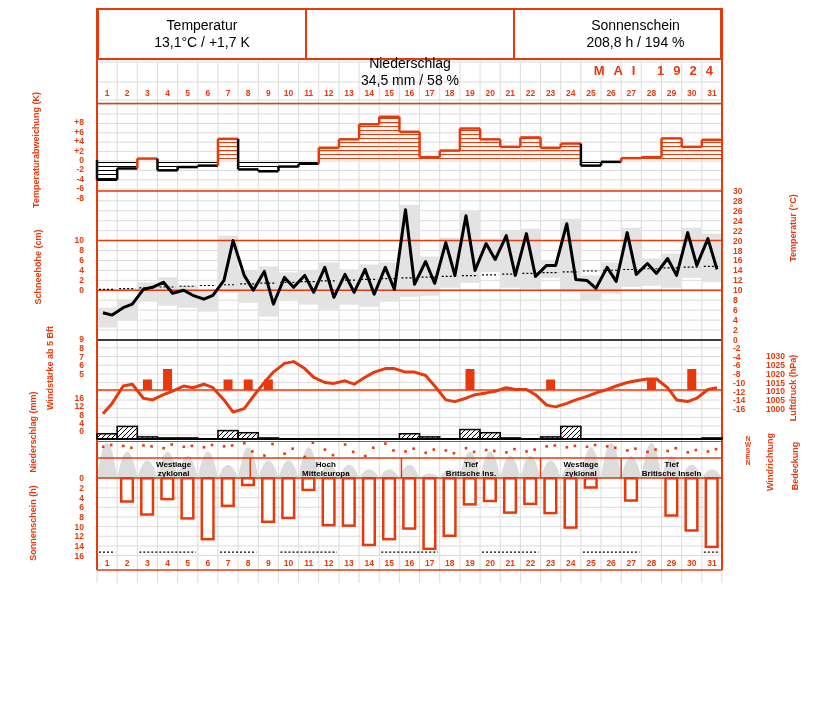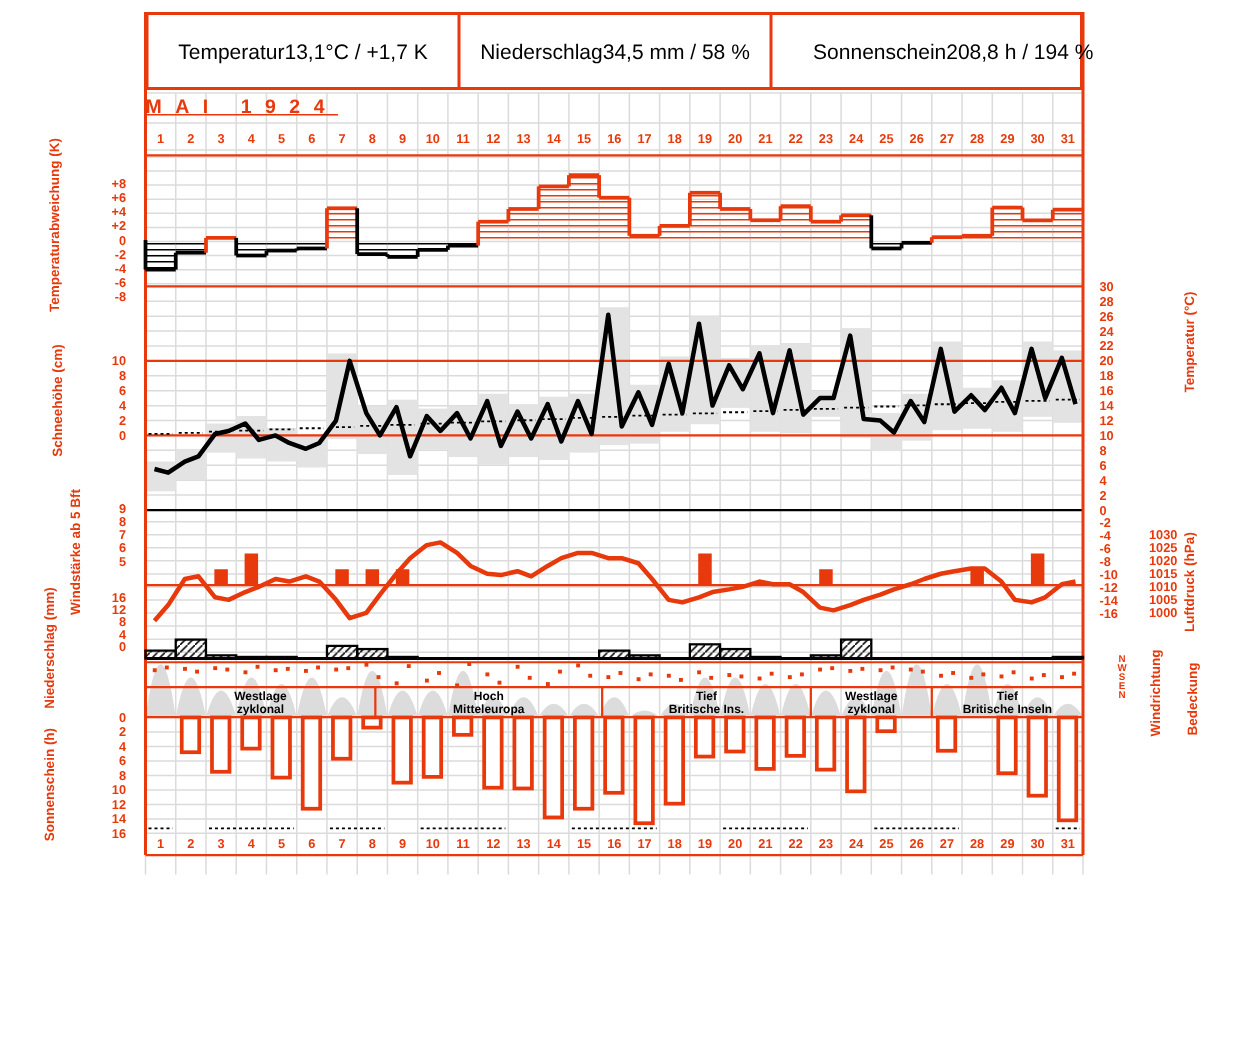--- a/index.html
+++ b/index.html
@@ -1,23 +1,23 @@
 <!DOCTYPE html>
 <html style="--accent: #E8390C;"><head>
 <meta charset="utf-8">
 <style>
   html,body{margin:0;padding:0;background:#fff;}
   .root{position:relative;width:827px;height:702px;background:#fff;overflow:hidden;
         font-family:"Liberation Sans",sans-serif;}
   .hdr-box{position:absolute;left:97px;top:8px;width:621px;height:48px;border:2px solid var(--accent);}
-  .hdr-cell{position:absolute;top:8px;height:52px;display:flex;flex-direction:row;justify-content:center;
+  .hdr-cell{position:absolute;top:8px;height:52px;display:flex;flex-direction:column;justify-content:center;
             align-items:center;color:#000;font-size:14px;line-height:17px;}
   .hdr-div{position:absolute;top:8px;height:52px;width:2px;background:var(--accent);}
-  .page-title{position:absolute;left:97px;top:63px;width:625px;text-align:left;color:var(--accent);
-              font-weight:bold;font-size:13px;letter-spacing:9px;text-decoration:underline;}
+  .page-title{position:absolute;left:97px;top:63px;width:625px;text-align:right;color:var(--accent);
+              font-weight:bold;font-size:13px;letter-spacing:9px;}
   .rot{position:absolute;transform:translate(-50%,-50%) rotate(-90deg);white-space:nowrap;
        color:var(--accent);font-weight:bold;font-size:9px;}
   svg{position:absolute;left:0;top:0;}
 </style>
 </head>
 <body>
 
 <div class="root">
 
   <svg id="plot" width="827" height="620">
@@ -588,21 +588,21 @@
     </svg>
 
   <div class="hdr-box"></div>
   <div class="hdr-div" style="left:305px;"></div>
   <div class="hdr-div" style="left:513px;"></div>
 
   <div class="hdr-cell" style="left:99px;width:206px;">
     <span>Temperatur</span>
     <span>13,1°C / +1,7 K</span>
   </div>
-  <div class="hdr-cell" style="left:307px;width:206px;">
+  <div class="hdr-cell" style="left:307px;width:206px;margin-top:38px;">
     <span>Niederschlag</span>
     <span>34,5 mm / 58 %</span>
   </div>
   <div class="hdr-cell" style="left:515px;width:241px;">
     <span>Sonnenschein</span>
     <span>208,8 h / 194 %</span>
   </div>
 
   <div class="page-title">MAI 1924</div>
 

